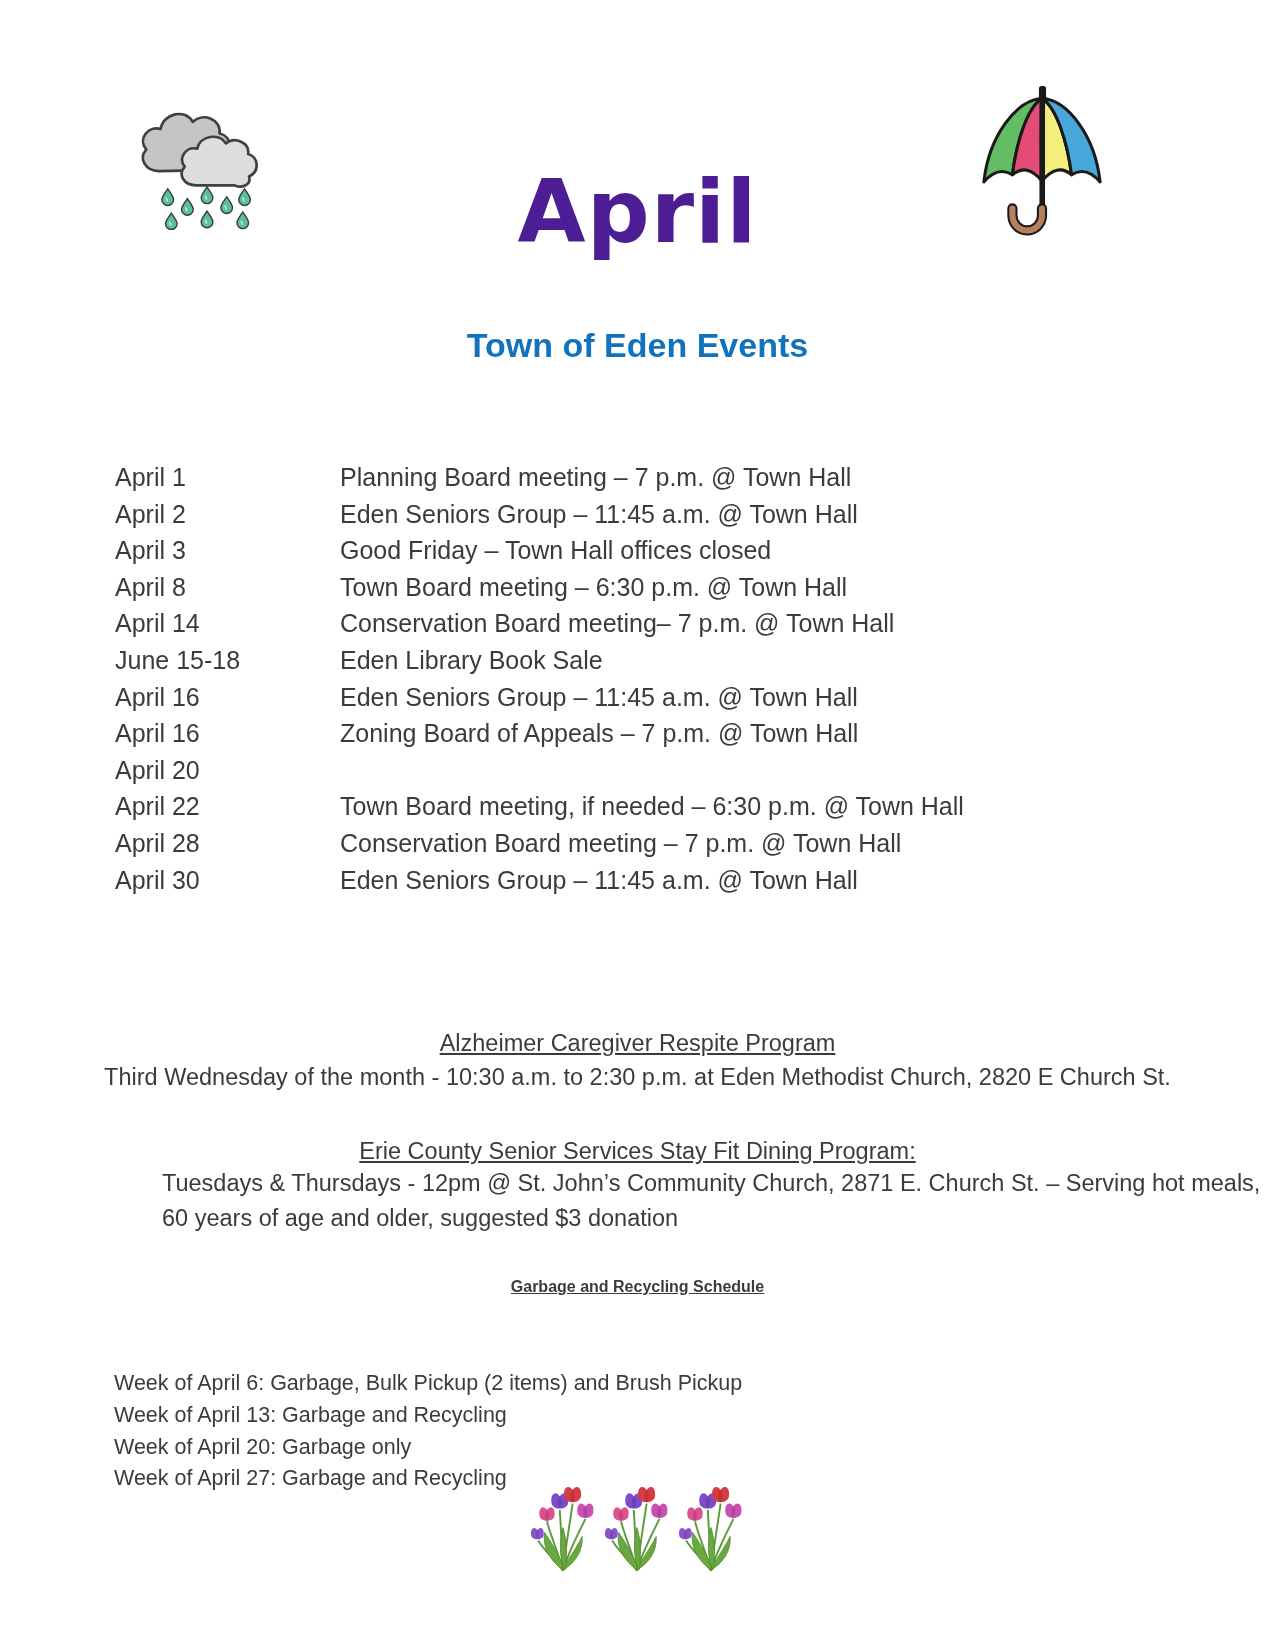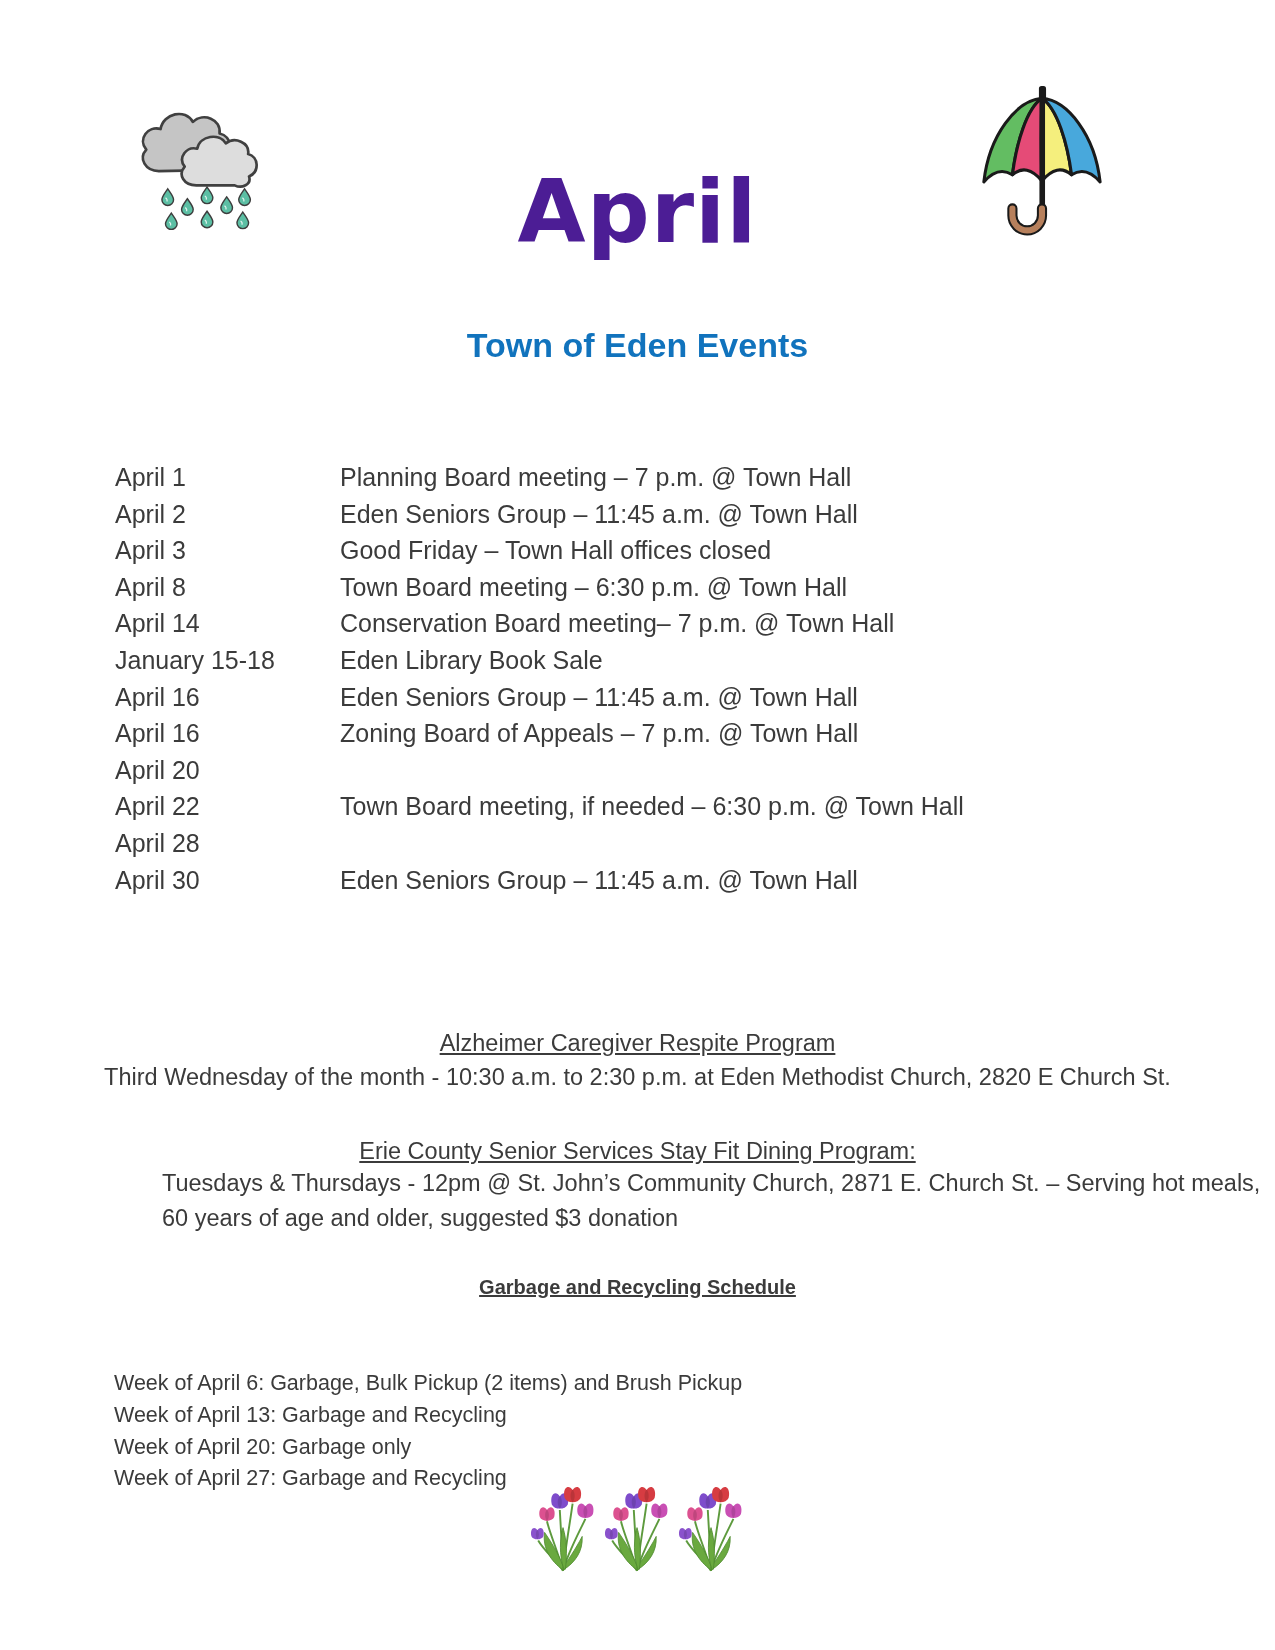--- a/index.html
+++ b/index.html
@@ -37,21 +37,21 @@
 
   .alz-heading   { top:1028px; }
   .alz-detail    { top:1062px; }
   .erie-heading  { top:1136px; }
 
   .left-par { position:absolute; left:114px; width:1090px;
               font-size:23.5px; line-height:30px; white-space:nowrap;margin-left:48px; }
   .erie-line1 { top:1168px; }
   .erie-line2 { top:1203px; }
 
-  .garbage-heading { top:1272px; font-size:20px; }
+  .garbage-heading { top:1272px; font-size:16px; }
 
   .weeks { position:absolute; left:114px; top:1368px;
            font-size:21.5px; line-height:31.8px; white-space:nowrap; }
 
   .tulips { position:absolute; left:527px; top:1486px; display:flex; gap:2px; }
   .tulips svg { width:72px; height:88px; }
 </style>
 </head>
 <body>
 
@@ -133,40 +133,41 @@
       </div>
     <div class="event-row">
         <span class="event-date">April 8</span>
         <span class="event-desc">Town Board meeting – 6:30 p.m. @ Town Hall</span>
       </div>
     <div class="event-row">
         <span class="event-date">April 14</span>
         <span class="event-desc">Conservation Board meeting– 7 p.m. @ Town Hall</span>
       </div>
     <div class="event-row">
-        <span class="event-date">January 15-18</span>
+        <span class="event-date">June 15-18</span>
         <span class="event-desc">Eden Library Book Sale</span>
       </div>
     <div class="event-row">
         <span class="event-date">April 16</span>
         <span class="event-desc">Eden Seniors Group – 11:45 a.m. @ Town Hall</span>
       </div>
     <div class="event-row">
         <span class="event-date">April 16</span>
         <span class="event-desc">Zoning Board of Appeals – 7 p.m. @ Town Hall</span>
       </div>
     <div class="event-row">
         <span class="event-date">April 20</span>
       </div>
     <div class="event-row">
         <span class="event-date">April 22</span>
         <span class="event-desc">Town Board meeting, if needed – 6:30 p.m. @ Town Hall</span>
       </div>
     <div class="event-row">
         <span class="event-date">April 28</span>
+        <span class="event-desc">Conservation Board meeting – 7 p.m. @ Town Hall</span>
       </div>
     <div class="event-row">
         <span class="event-date">April 30</span>
         <span class="event-desc">Eden Seniors Group – 11:45 a.m. @ Town Hall</span>
       </div>
   </div>
 
   <div class="centered underlined alz-heading">Alzheimer Caregiver Respite Program</div>
   <div class="centered alz-detail">Third Wednesday of the month - 10:30 a.m. to 2:30 p.m. at Eden Methodist Church, 2820 E Church St.</div>
 

